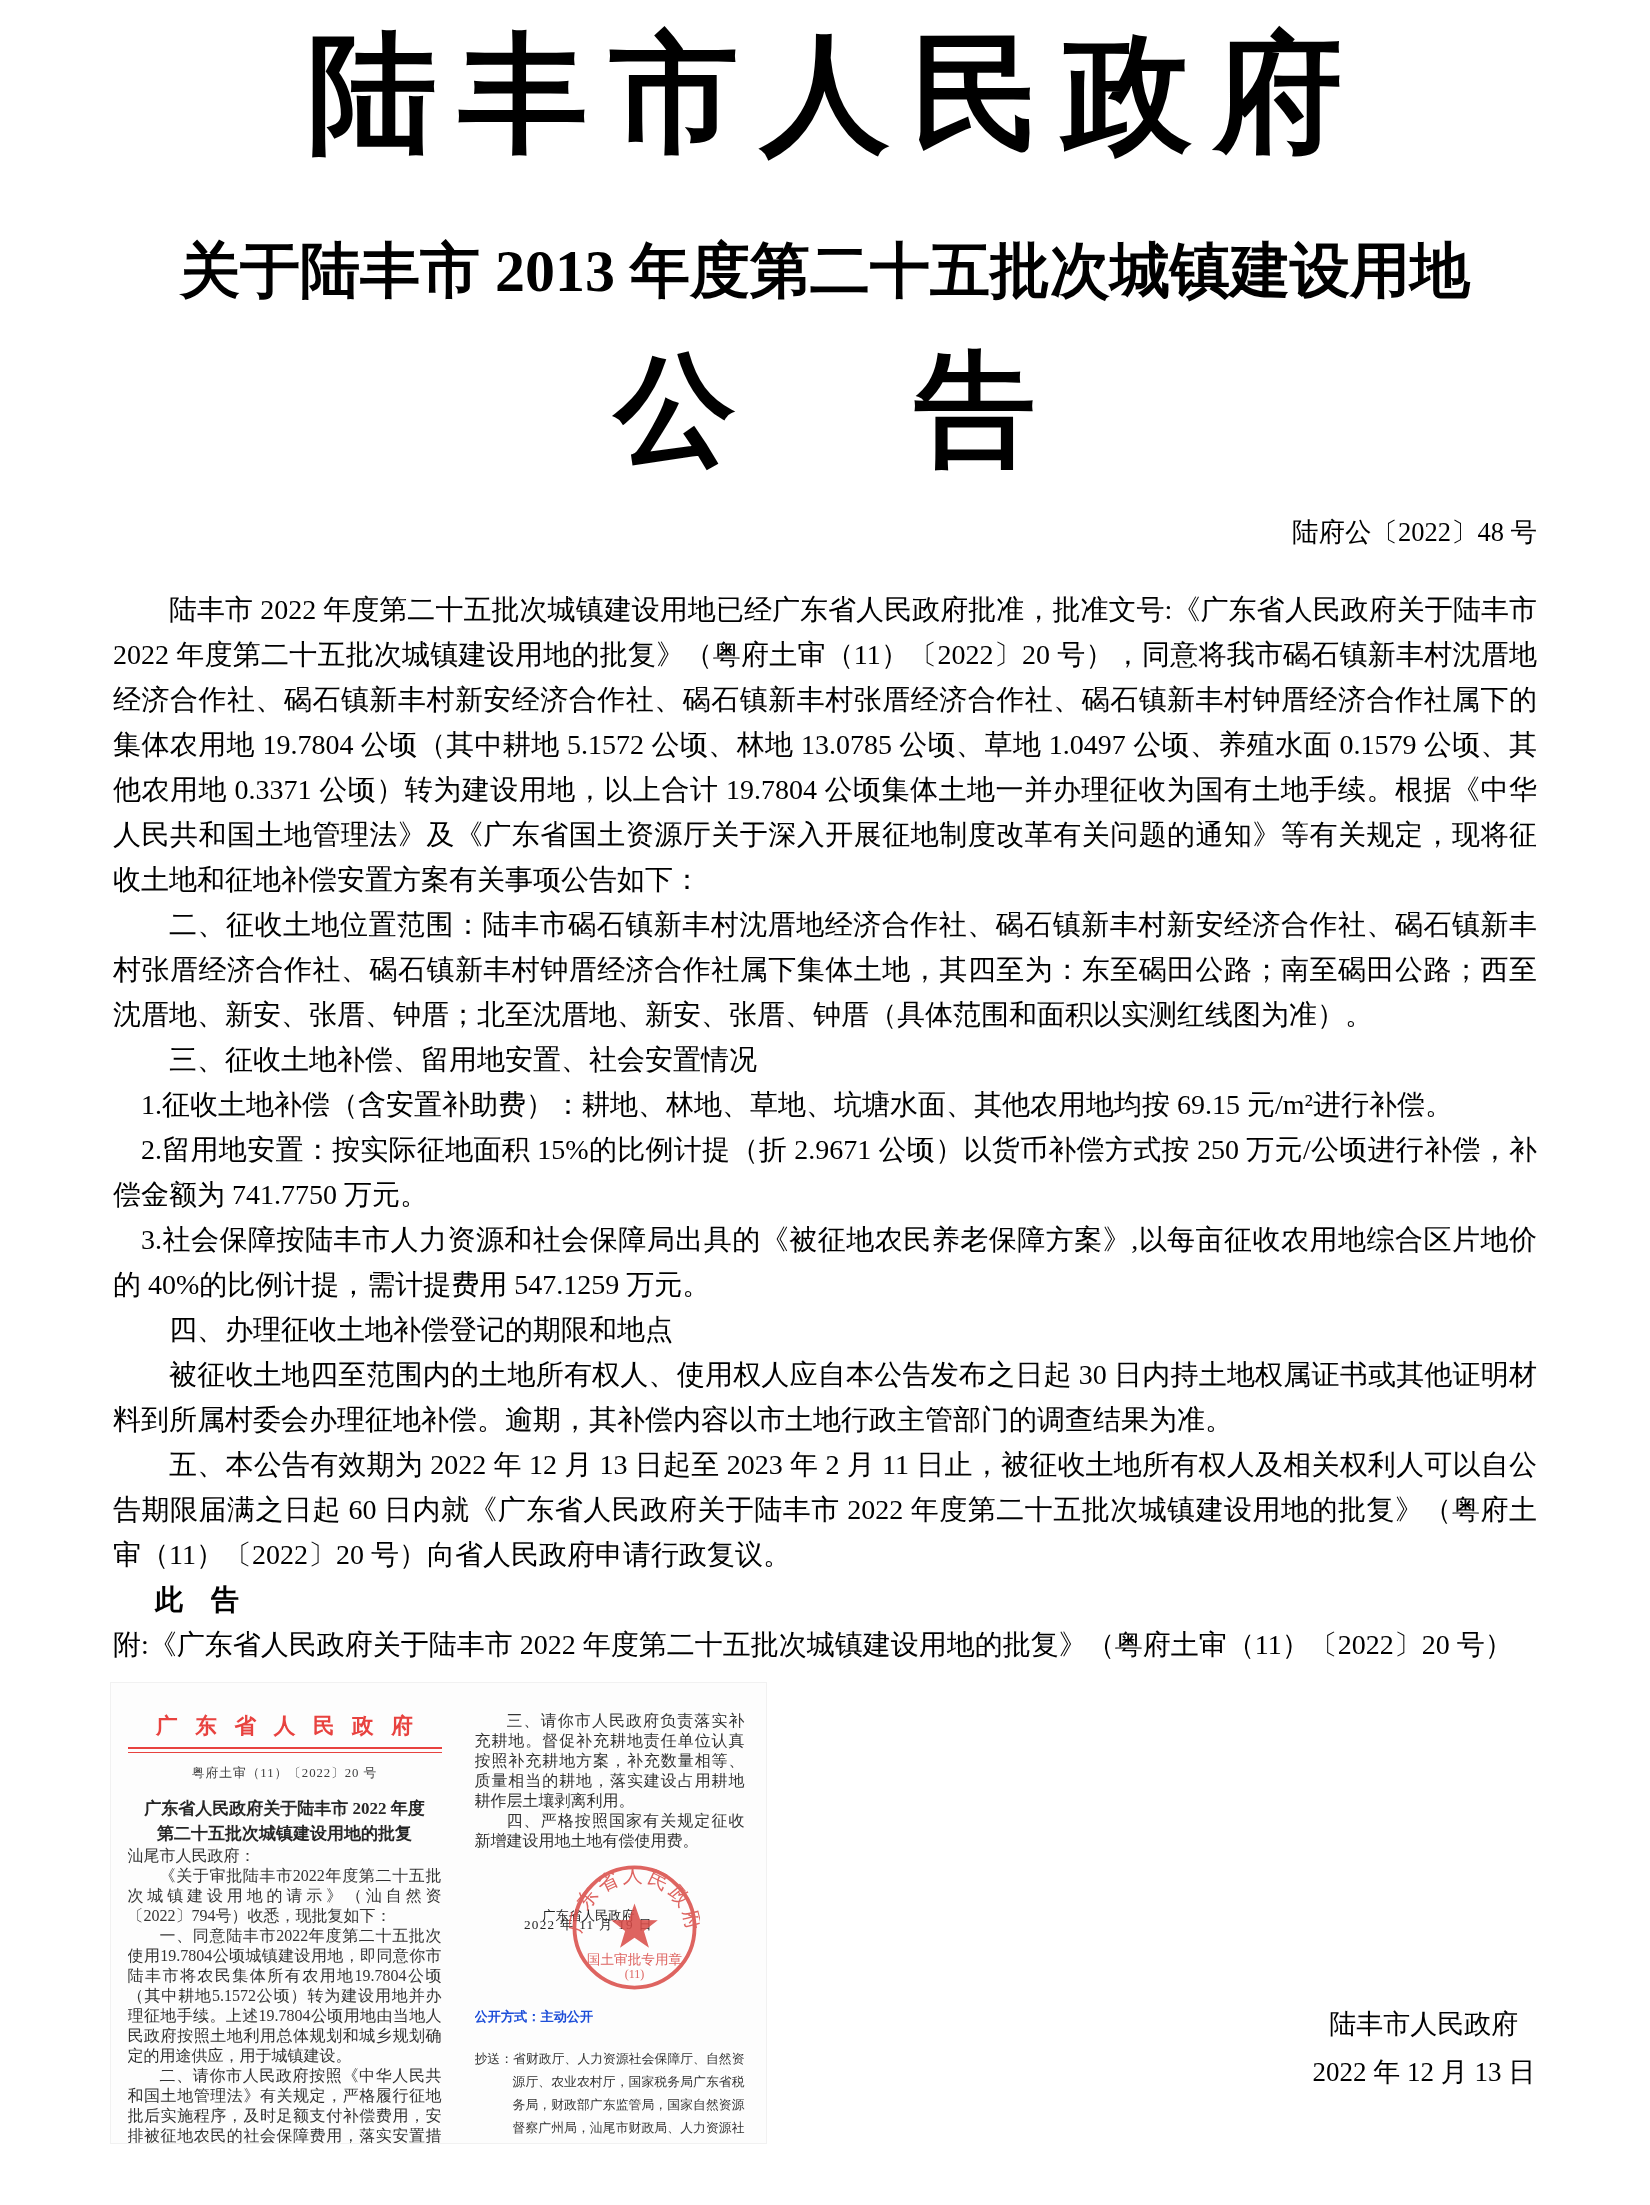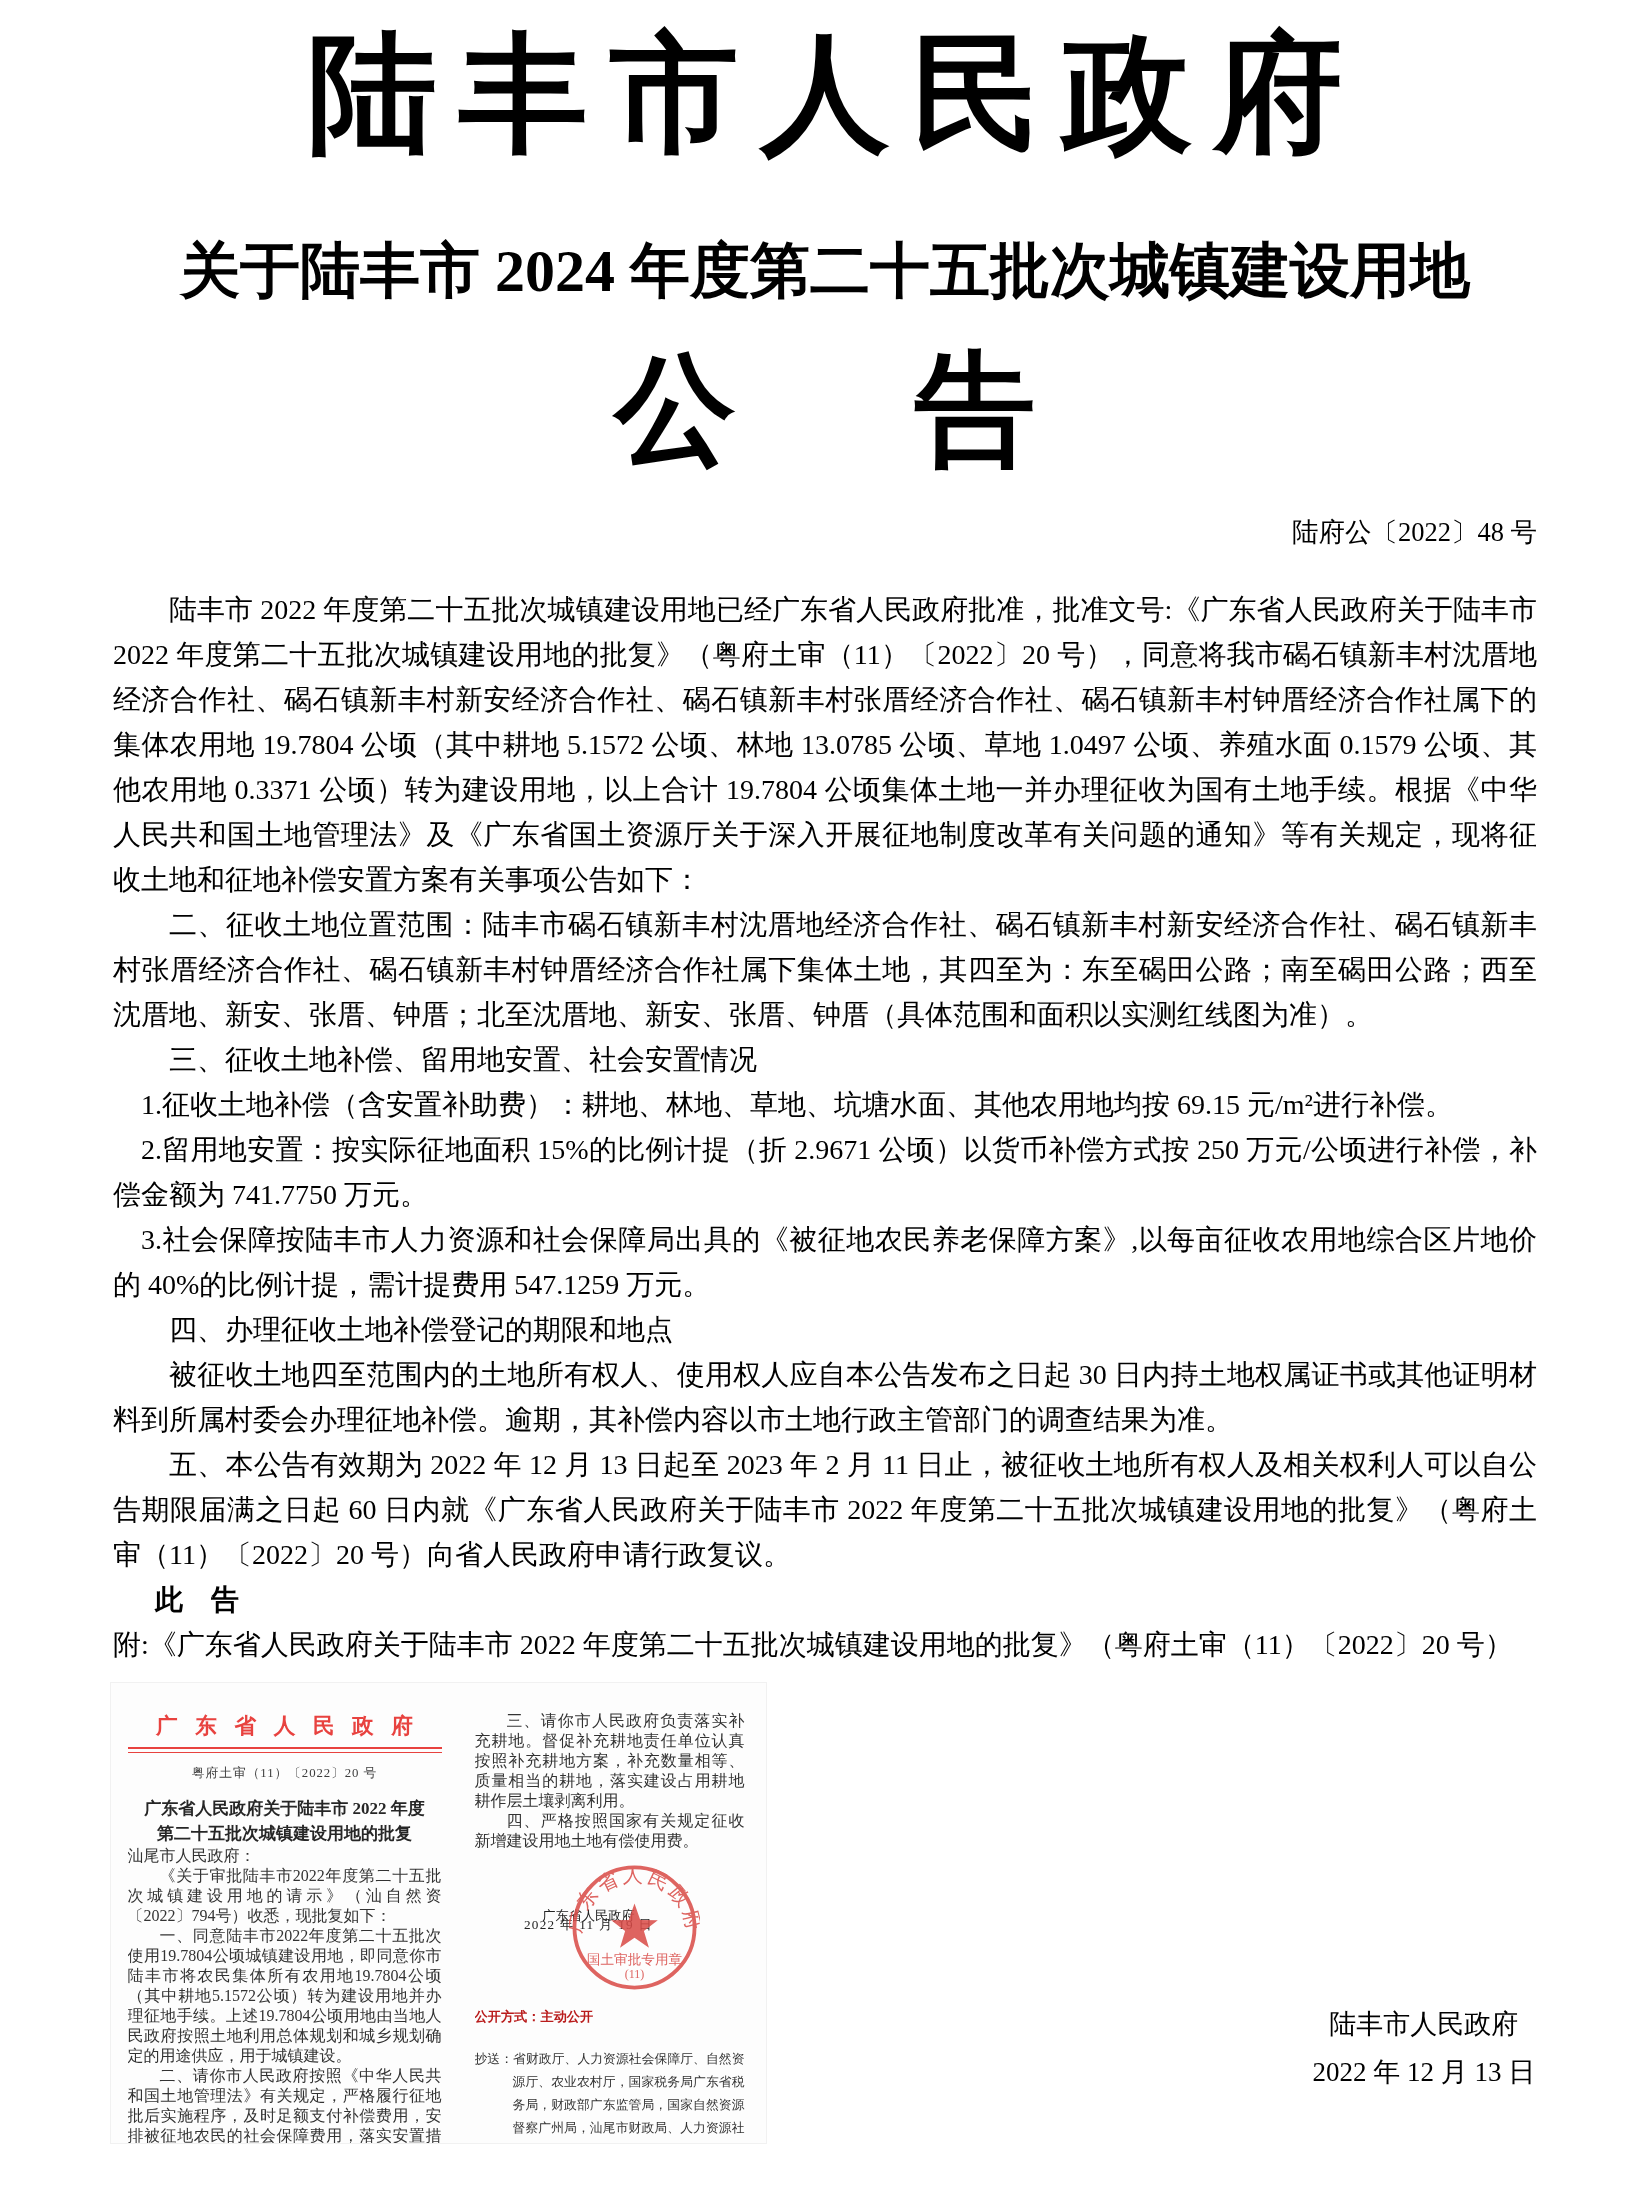--- a/index.html
+++ b/index.html
@@ -56,35 +56,35 @@
   .red-rule{margin-top:6.6px;height:3.1px;border-top:2.2px solid #e8423f;border-bottom:0.9px solid #e8423f;}
   .scan-doc-number{margin-top:12.3px;text-align:center;font-size:12.8px;line-height:17.6px;color:#3d3d3d;letter-spacing:0.9px;}
   .scan-title{margin-top:13.2px;text-align:center;font-size:17px;line-height:25px;font-weight:700;color:#262626;}
   .scan-body{font-size:16px;line-height:20px;text-align:justify;color:#333;}
   .scan-body p{margin:0;}
   .scan-salutation{margin-top:13.2px;}
   .seal-area{position:relative;height:120px;margin-top:17px;}
   .issuer-name{position:absolute;left:39px;top:39px;width:150px;margin:0;text-align:center;font-size:13.2px;color:#222;}
   .issue-date{position:absolute;left:23px;top:48px;width:182px;margin:0;text-align:center;font-size:13.2px;color:#222;letter-spacing:1.3px;}
   .seal-svg{position:absolute;left:94px;top:-6.2px;width:131px;height:131px;opacity:.86;}
-  .publicity{margin-top:20px;font-size:13.2px;line-height:18.5px;font-weight:700;color:#b91c1c;}
+  .publicity{margin-top:20px;font-size:13.2px;line-height:18.5px;font-weight:700;color:#1d4ed8;}
   .cc-block{margin-top:21px;font-size:12.8px;line-height:23px;text-align:justify;color:#333;padding-left:38px;text-indent:-38px;}
   
   .signature{position:absolute;right:1.8px;top:327px;text-align:center;font-size:27px;line-height:48px;}
   .signature p{margin:0;}
 </style>
 </head>
 <body>
 
 <div class="page">
 
   <h1 class="org-title">陆丰市人民政府</h1>
 
   <div class="subtitle">
-    <div>关于陆丰市 2024 年度第二十五批次城镇建设用地</div>
+    <div>关于陆丰市 2013 年度第二十五批次城镇建设用地</div>
   </div>
 
   <div class="notice-title"><span>公</span><span class="notice-gap"></span><span>告</span></div>
 
   <div class="doc-number">陆府公〔2022〕48 号</div>
 
   <div class="body-text">
     <p class="ind2">陆丰市 2022 年度第二十五批次城镇建设用地已经广东省人民政府批准，批准文号:《广东省人民政府关于陆丰市 2022 年度第二十五批次城镇建设用地的批复》（粤府土审（11）〔2022〕20 号），同意将我市碣石镇新丰村沈厝地经济合作社、碣石镇新丰村新安经济合作社、碣石镇新丰村张厝经济合作社、碣石镇新丰村钟厝经济合作社属下的集体农用地 19.7804 公顷（其中耕地 5.1572 公顷、林地 13.0785 公顷、草地 1.0497 公顷、养殖水面 0.1579 公顷、其他农用地 0.3371 公顷）转为建设用地，以上合计 19.7804 公顷集体土地一并办理征收为国有土地手续。根据《中华人民共和国土地管理法》及《广东省国土资源厅关于深入开展征地制度改革有关问题的通知》等有关规定，现将征收土地和征地补偿安置方案有关事项公告如下：</p>
     <p class="ind2">二、征收土地位置范围：陆丰市碣石镇新丰村沈厝地经济合作社、碣石镇新丰村新安经济合作社、碣石镇新丰村张厝经济合作社、碣石镇新丰村钟厝经济合作社属下集体土地，其四至为：东至碣田公路；南至碣田公路；西至沈厝地、新安、张厝、钟厝；北至沈厝地、新安、张厝、钟厝（具体范围和面积以实测红线图为准）。</p>
     <p class="ind2">三、征收土地补偿、留用地安置、社会安置情况</p>

